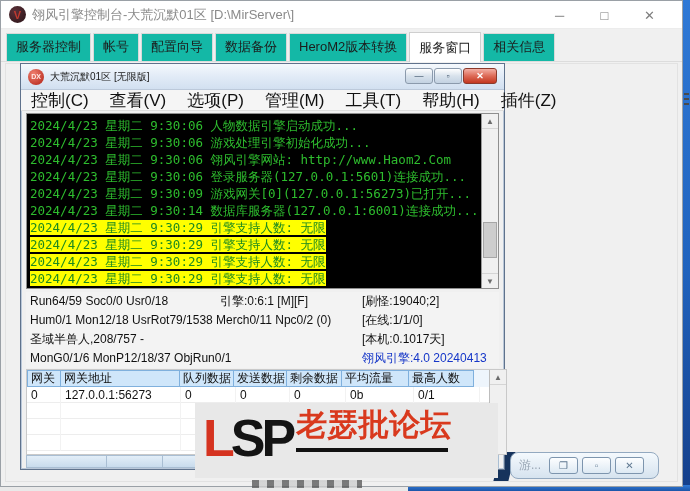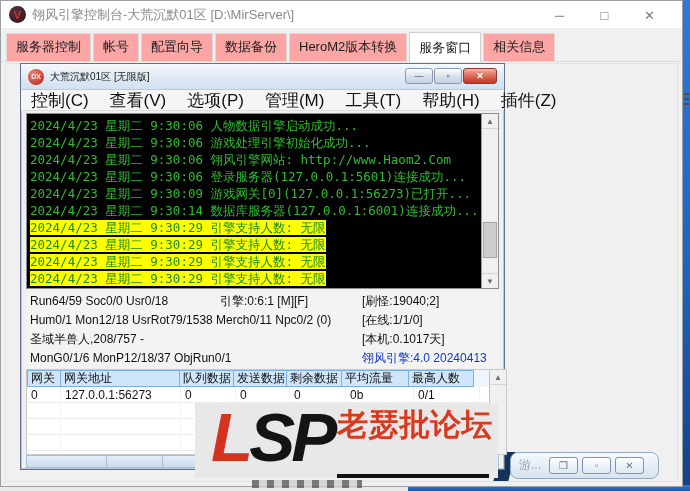--- a/index.html
+++ b/index.html
@@ -26,21 +26,21 @@
     display:flex; align-items:center; justify-content:center; color:#c03a30; font-size:11px; font-weight:bold; }
   .outer-title { font-size:13px; color:#8a8a8a; white-space:nowrap; }
   .outer-controls { position:absolute; right:10px; top:0; height:28px; display:flex; }
   .outer-ctl { width:45px; height:28px; display:flex; align-items:center; justify-content:center;
     color:#7d7d7d; font-size:13px; }
 
   
   .tab-strip { position:relative; height:29px; margin-top:4px; padding-left:5px;
     border-bottom:1px solid #dcdcdc; display:flex; align-items:flex-end; }
   .tab { font-size:13px; color:#1c1c1c; padding:4px 9px 5px 9px; border:1px solid #d9d9d9;
-    border-bottom:none; background:#fca5a5; margin-right:2px; white-space:nowrap; }
+    border-bottom:none; background:#14b8a6; margin-right:2px; white-space:nowrap; }
   .tab.active { background:#ffffff; padding-top:6px; position:relative; top:1px; border-color:#cfcfcf; }
 
   .outer-content { position:absolute; left:4px; right:4px; top:62px; bottom:4px;
     background:#f0f0f0; border:1px solid #e2e2e2; }
 
   
   .navy-wedge { position:absolute; left:496px; top:451px; width:15px; height:29px;
     background:#16335c; transform:skewX(-14deg); }
   .mini-bar { position:absolute; left:509px; top:451px; width:149px; height:27px;
     background:linear-gradient(180deg,#f4f9fd,#d6e3ef); border:1px solid #93a9c0; border-radius:8px;
@@ -104,24 +104,24 @@
   .gw-scroll { position:absolute; right:0; top:0; bottom:0; width:17px; background:#f0f0f0; border-left:1px solid #bdbdbd; }
 
   .inner-bottombar { position:absolute; left:5px; top:391px; width:473px; height:13px;
     background:#d3e2f0; border:1px solid #a9bed3; display:flex; }
   .seg { height:100%; border-right:1px solid #a9bed3; background:linear-gradient(180deg,#e3eef8,#c8dbec); }
   .seg1{width:80px}.seg2{width:56px}.seg3{width:92px}.seg4{width:92px}.seg5{width:92px}.seg6{flex:1}
 
   
   .watermark { position:absolute; left:195px; top:403px; width:303px; height:75px;
     background:#e8e8e8; z-index:10; display:flex; }
-  .wm-lsp { font-weight:bold; font-size:69px; line-height:70px; letter-spacing:-4px;
-    font-family:"Liberation Sans", sans-serif; margin-left:16px;font-style:italic; }
+  .wm-lsp { font-weight:bold; font-size:52px; line-height:70px; letter-spacing:-4px;
+    font-family:"Liberation Sans", sans-serif; margin-left:8px; }
   .wm-l { color:#d53320; } .wm-sp { color:#141414; }
-  .wm-right { margin-left:4px; display:flex; flex-direction:column; justify-content:space-between; width:152px; }
+  .wm-right { margin-left:4px; display:flex; flex-direction:column; justify-content:flex-start; width:152px; }
   .wm-cn { color:#d9391d; font-weight:bold; font-size:31px; line-height:44px; letter-spacing:0; white-space:nowrap; }
   .wm-rule { height:4px; background:#111; margin-top:1px; }
   .wm-url { font-size:15px; color:#2b2b2b; letter-spacing:3px; margin-top:1px; white-space:nowrap; }
 
   .behind-fragment { position:absolute; left:252px; top:480px; width:110px; height:8px; z-index:9;
     background:repeating-linear-gradient(90deg,#5c5c5c 0 7px,#cfcfcf 7px 15px); opacity:.8; }
 </style>
 </head>
 <body>
 

